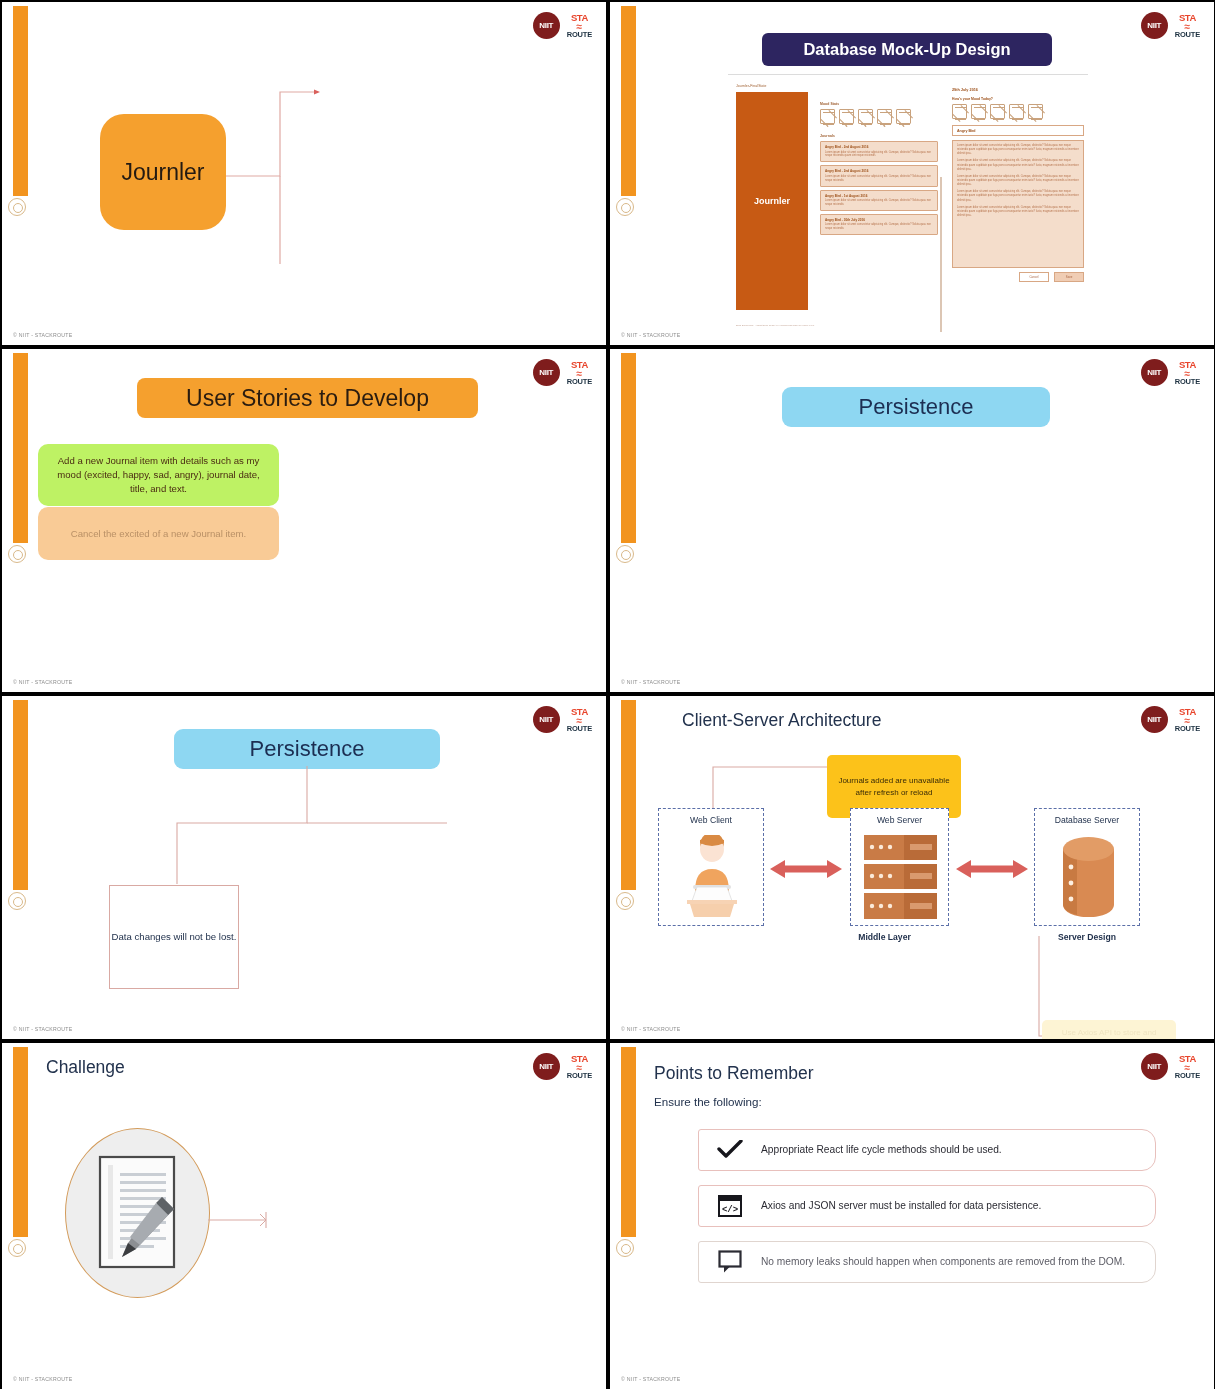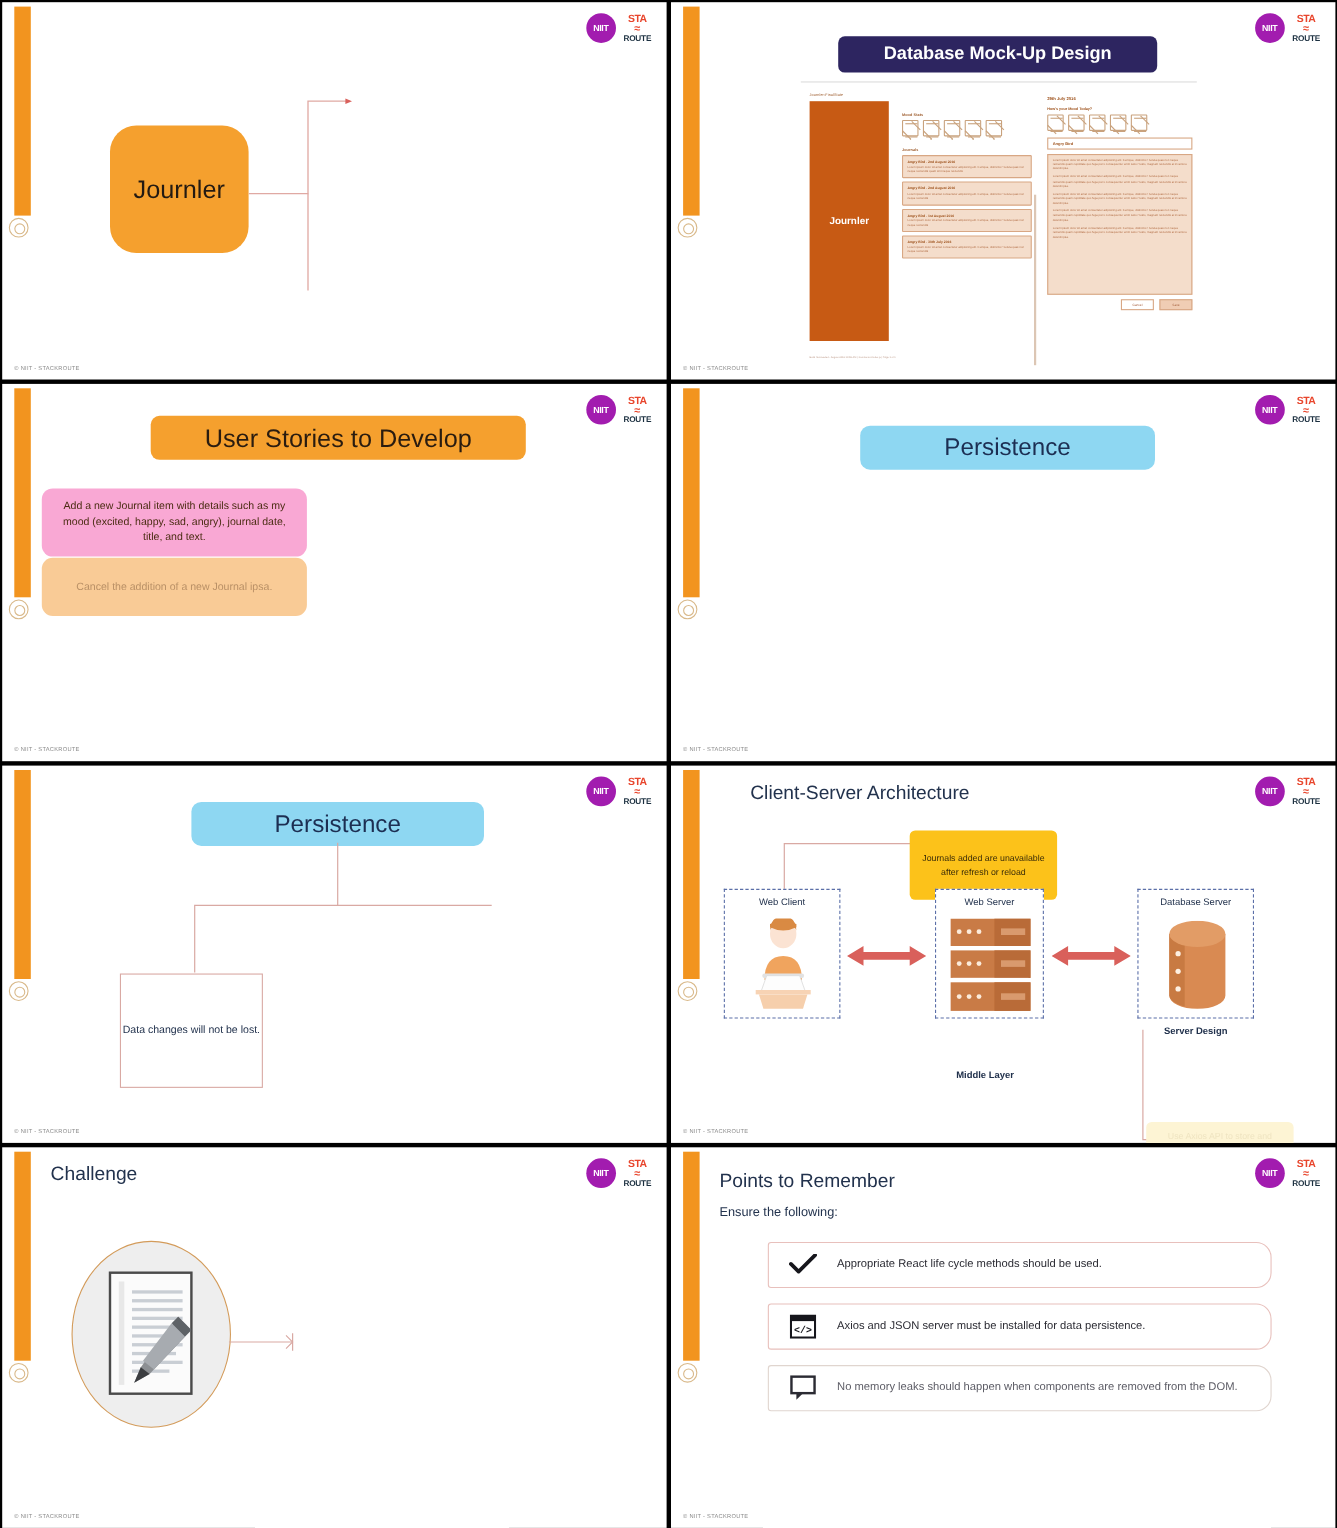--- a/index.html
+++ b/index.html
@@ -41,21 +41,21 @@
   }
   .footer {
     position: absolute; left: 11px; bottom: 7px;
     font-size: 5.2px; letter-spacing: 0.25px;
     color: #8b8b8b;
   }
   
   .logo { position: absolute; right: 14px; top: 10px; display: flex; align-items: center; gap: 7px; }
   .logo-niit {
     width: 27px; height: 27px; border-radius: 50%;
-    background: #a21caf;
+    background: #7f1d1d;
     display: flex; align-items: center; justify-content: center;
     color: #fff; font-size: 8px; font-weight: bold; letter-spacing: -0.3px;
   }
   .logo-sr { display: flex; flex-direction: column; align-items: center; line-height: 1; }
   .logo-sr .l1 { color: #e8452c; font-size: 9.5px; font-weight: bold; letter-spacing: -0.5px; text-align: right; }
   .logo-sr .lm { color: #e8452c; font-size: 10px; font-weight: bold; line-height: 0.8; }
   .logo-sr .l2 { color: #1c3040; font-size: 7.5px; font-weight: bold; letter-spacing: -0.2px; }
 
   
   .journler-node {
@@ -137,21 +137,21 @@
     background: #f5a02e; border-radius: 8px;
     display: flex; align-items: center; justify-content: center;
     color: #2a1c10; font-size: 23px;
   }
   .story {
     position: absolute; left: 36px;
     width: 241px; border-radius: 10px;
     text-align: center; padding: 10px 12px;
     font-size: 9.6px; line-height: 1.45; color: #4a2c12;
   }
-  .story.a { top: 95px; background: #f9a8d4; }
+  .story.a { top: 95px; background: #bef264; }
   .story.b { top: 158px; background: #f9cb96; color: #b99066; min-height: 53px; display: flex; align-items: center; justify-content: center; }
 
   
   .title-pill-blue {
     position: absolute;
     background: #8ed7f2; border-radius: 9px;
     display: flex; align-items: center; justify-content: center;
     color: #1c2e52; font-size: 22px;
   }
   .s4-pill { left: 172px; top: 38px; width: 268px; height: 40px; }
@@ -187,21 +187,21 @@
   .node-box .nb-label {
     position: absolute; top: 6px; left: 0; right: 0;
     text-align: center; font-size: 8.6px; color: #22324d;
   }
   .nb1 { left: 48px; top: 112px; width: 106px; height: 118px; }
   .nb2 { left: 240px; top: 112px; width: 99px; height: 118px; }
   .nb3 { left: 424px; top: 112px; width: 106px; height: 118px; }
   .layer-label {
     position: absolute; font-size: 8.6px; font-weight: bold; color: #22324d; text-align: center;
   }
-  .ll-mid { left: 236px; top: 236px; width: 99px; margin-top: 40px; }
+  .ll-mid { left: 225px; top: 236px; width: 99px; }
   .ll-srv { left: 424px; top: 236px; width: 106px; }
   .arrow { position: absolute; }
   .s6-conn-top { position: absolute; left: 45px; top: 59px; width: 180px; height: 60px; }
   .s6-conn-bot { position: absolute; left: 425px; top: 240px; width: 60px; height: 110px; }
 
   
   .s7-title { position: absolute; left: 44px; top: 14px; font-size: 17.5px; color: #22324d; }
   .challenge-circle {
     position: absolute; left: 63px; top: 85px;
     width: 145px; height: 170px;
@@ -348,21 +348,21 @@
     <div class="logo">
       <div class="logo-niit">NIIT</div>
       <div class="logo-sr">
         <span class="l1">STA</span>
         <span class="lm">≈</span>
         <span class="l2">ROUTE</span>
       </div>
     </div>
     <div class="title-pill-orange">User Stories to Develop</div>
     <div class="story a">Add a new Journal item with details such as my mood (excited, happy, sad, angry), journal date, title, and text.</div>
-    <div class="story b">Cancel the addition of a new Journal ipsa.</div>
+    <div class="story b">Cancel the excited of a new Journal item.</div>
     <div class="footer">© NIIT - STACKROUTE</div>
   </div>
 
   <div class="slide">
     <div class="rail"></div>
     <div class="ring"></div>
     <div class="logo">
       <div class="logo-niit">NIIT</div>
       <div class="logo-sr">
         <span class="l1">STA</span>

